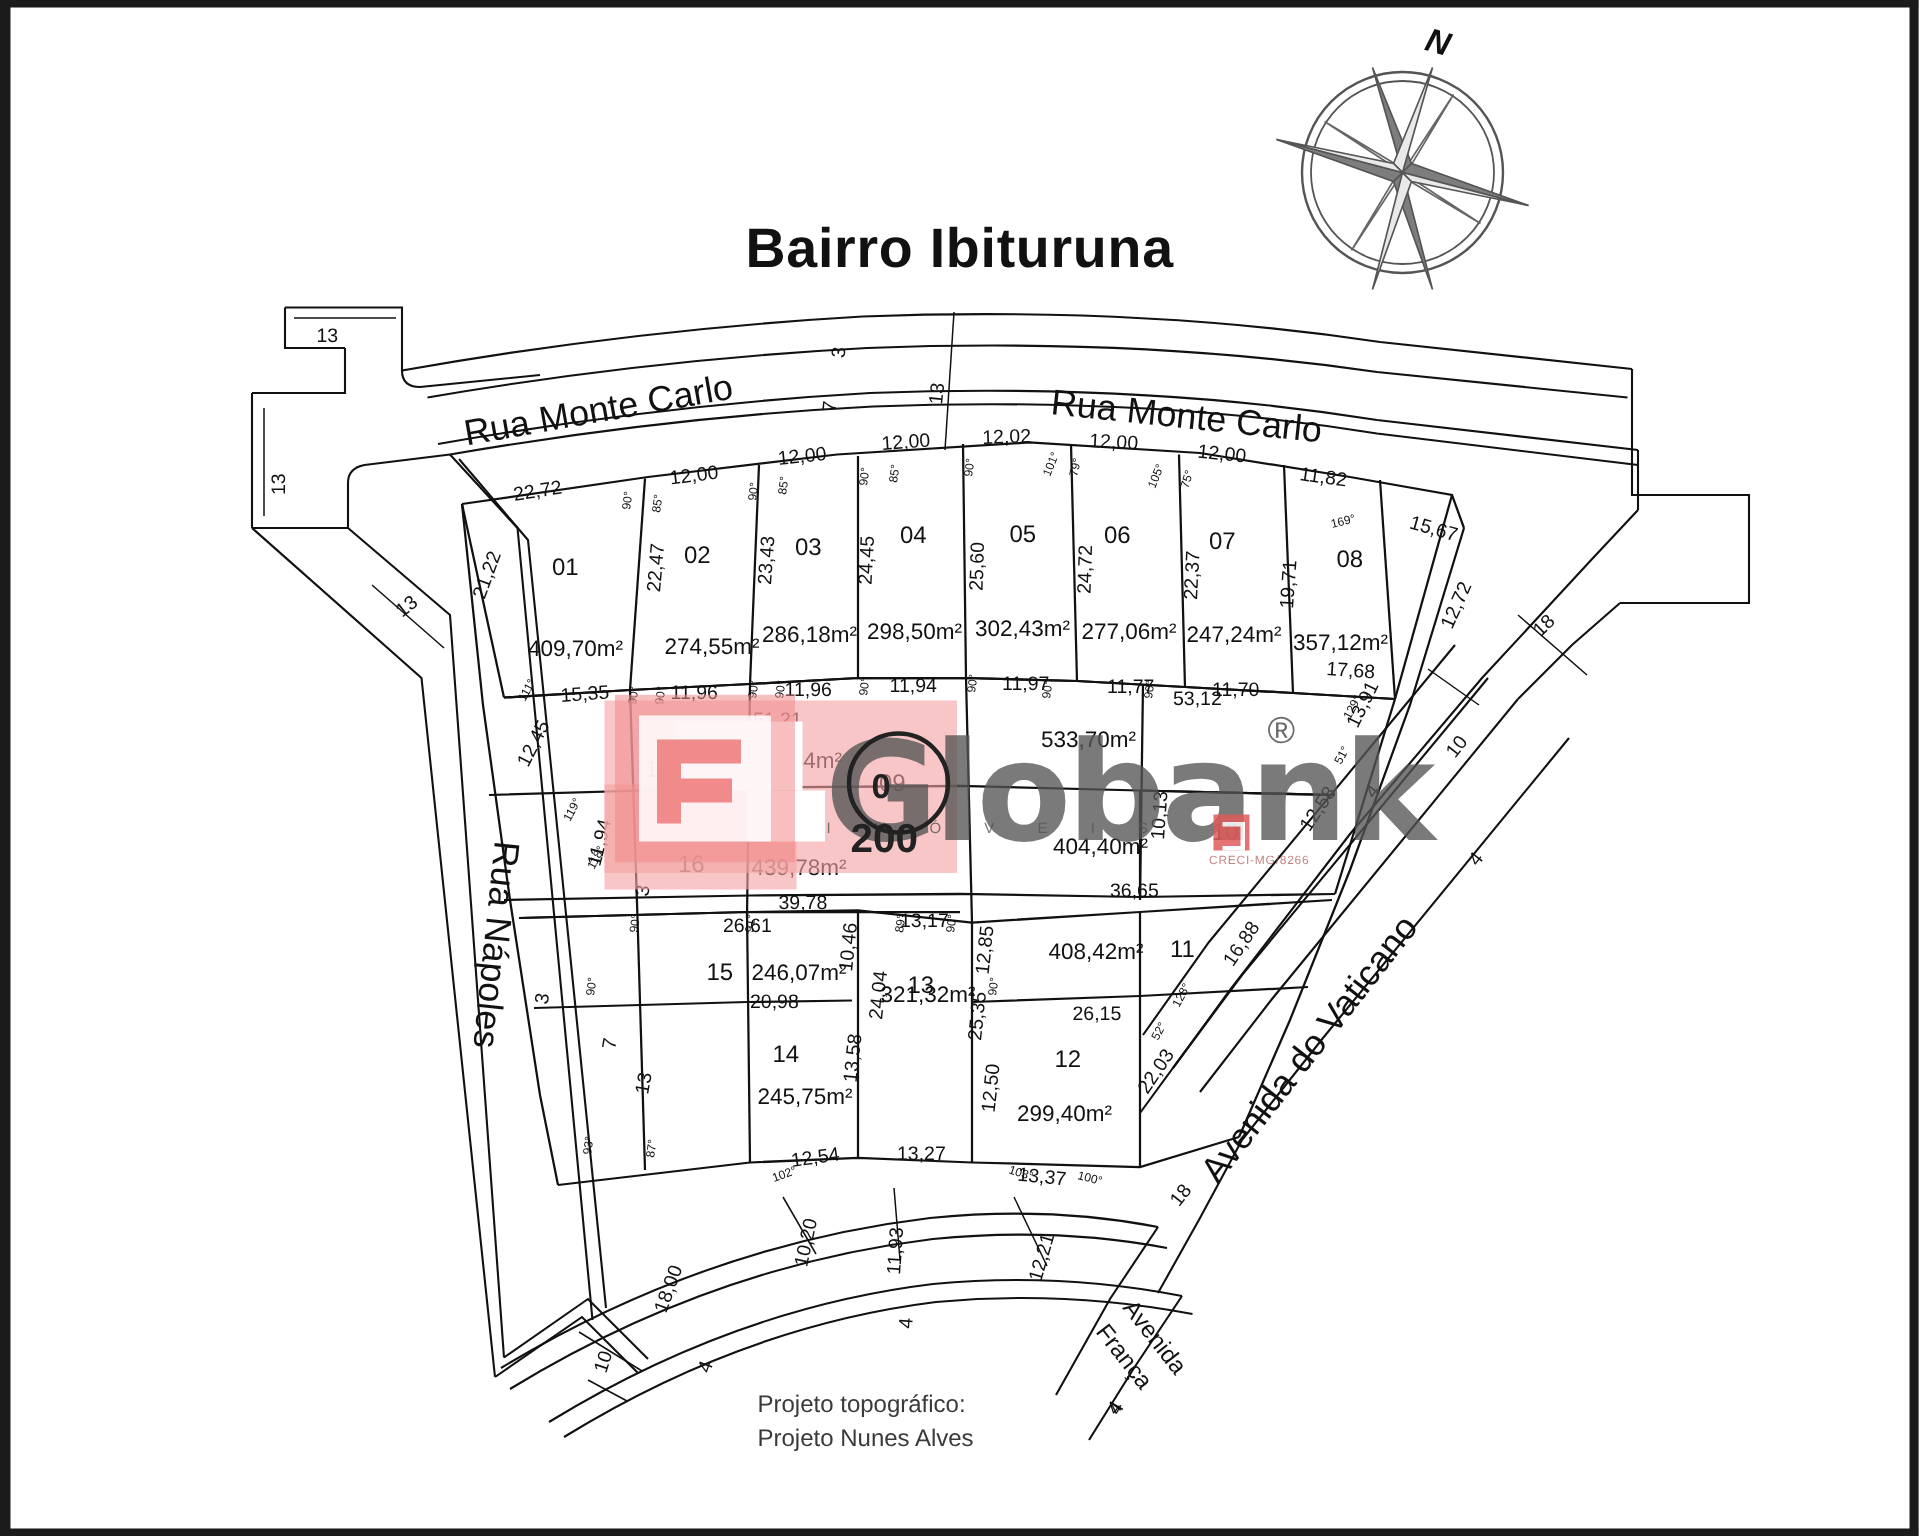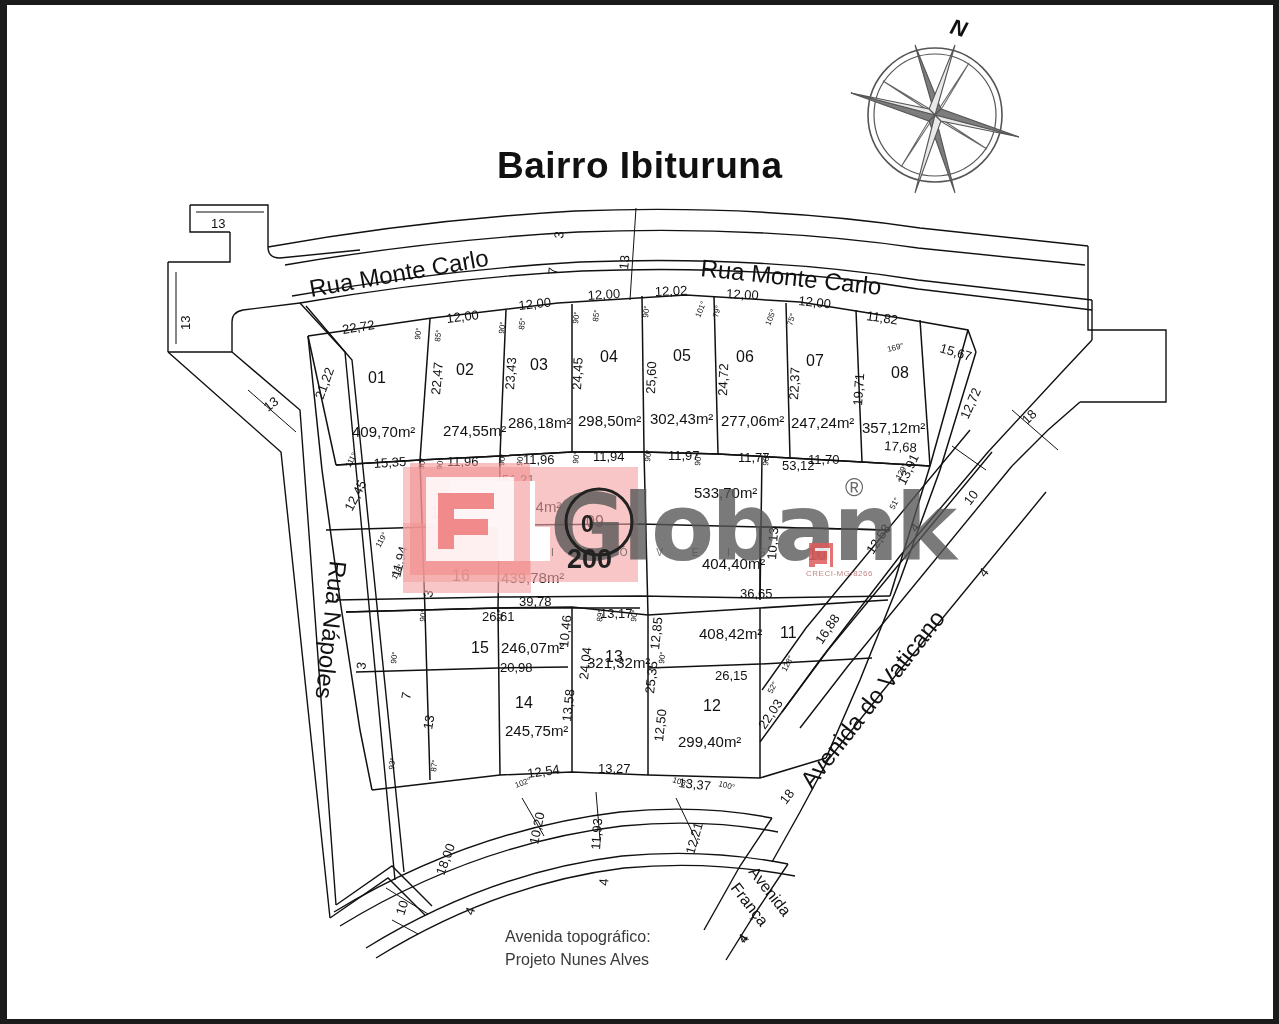--- a/index.html
+++ b/index.html
@@ -361,16 +361,16 @@
 
   <div id="scale">
     <svg viewBox="0 0 96 96" style="position:absolute;left:0;top:0;width:96px;height:96px;">
       <circle cx="48" cy="40" r="33" fill="none" stroke="#222" stroke-width="3"></circle>
       <text x="30" y="50" class="sc-txt" style="font-size:23px;font-weight:bold;fill:#222;">0</text>
       <text x="16" y="86" style="font-size:27px;font-weight:bold;fill:#222;font-family:'Liberation Sans',sans-serif;">200</text>
     </svg>
   </div>
 
   <div id="footer">
-    <div>Avenida topográfico:</div>
+    <div>Projeto topográfico:</div>
     <div>Projeto Nunes Alves</div>
   </div>
 </div>
 
 </body></html>

